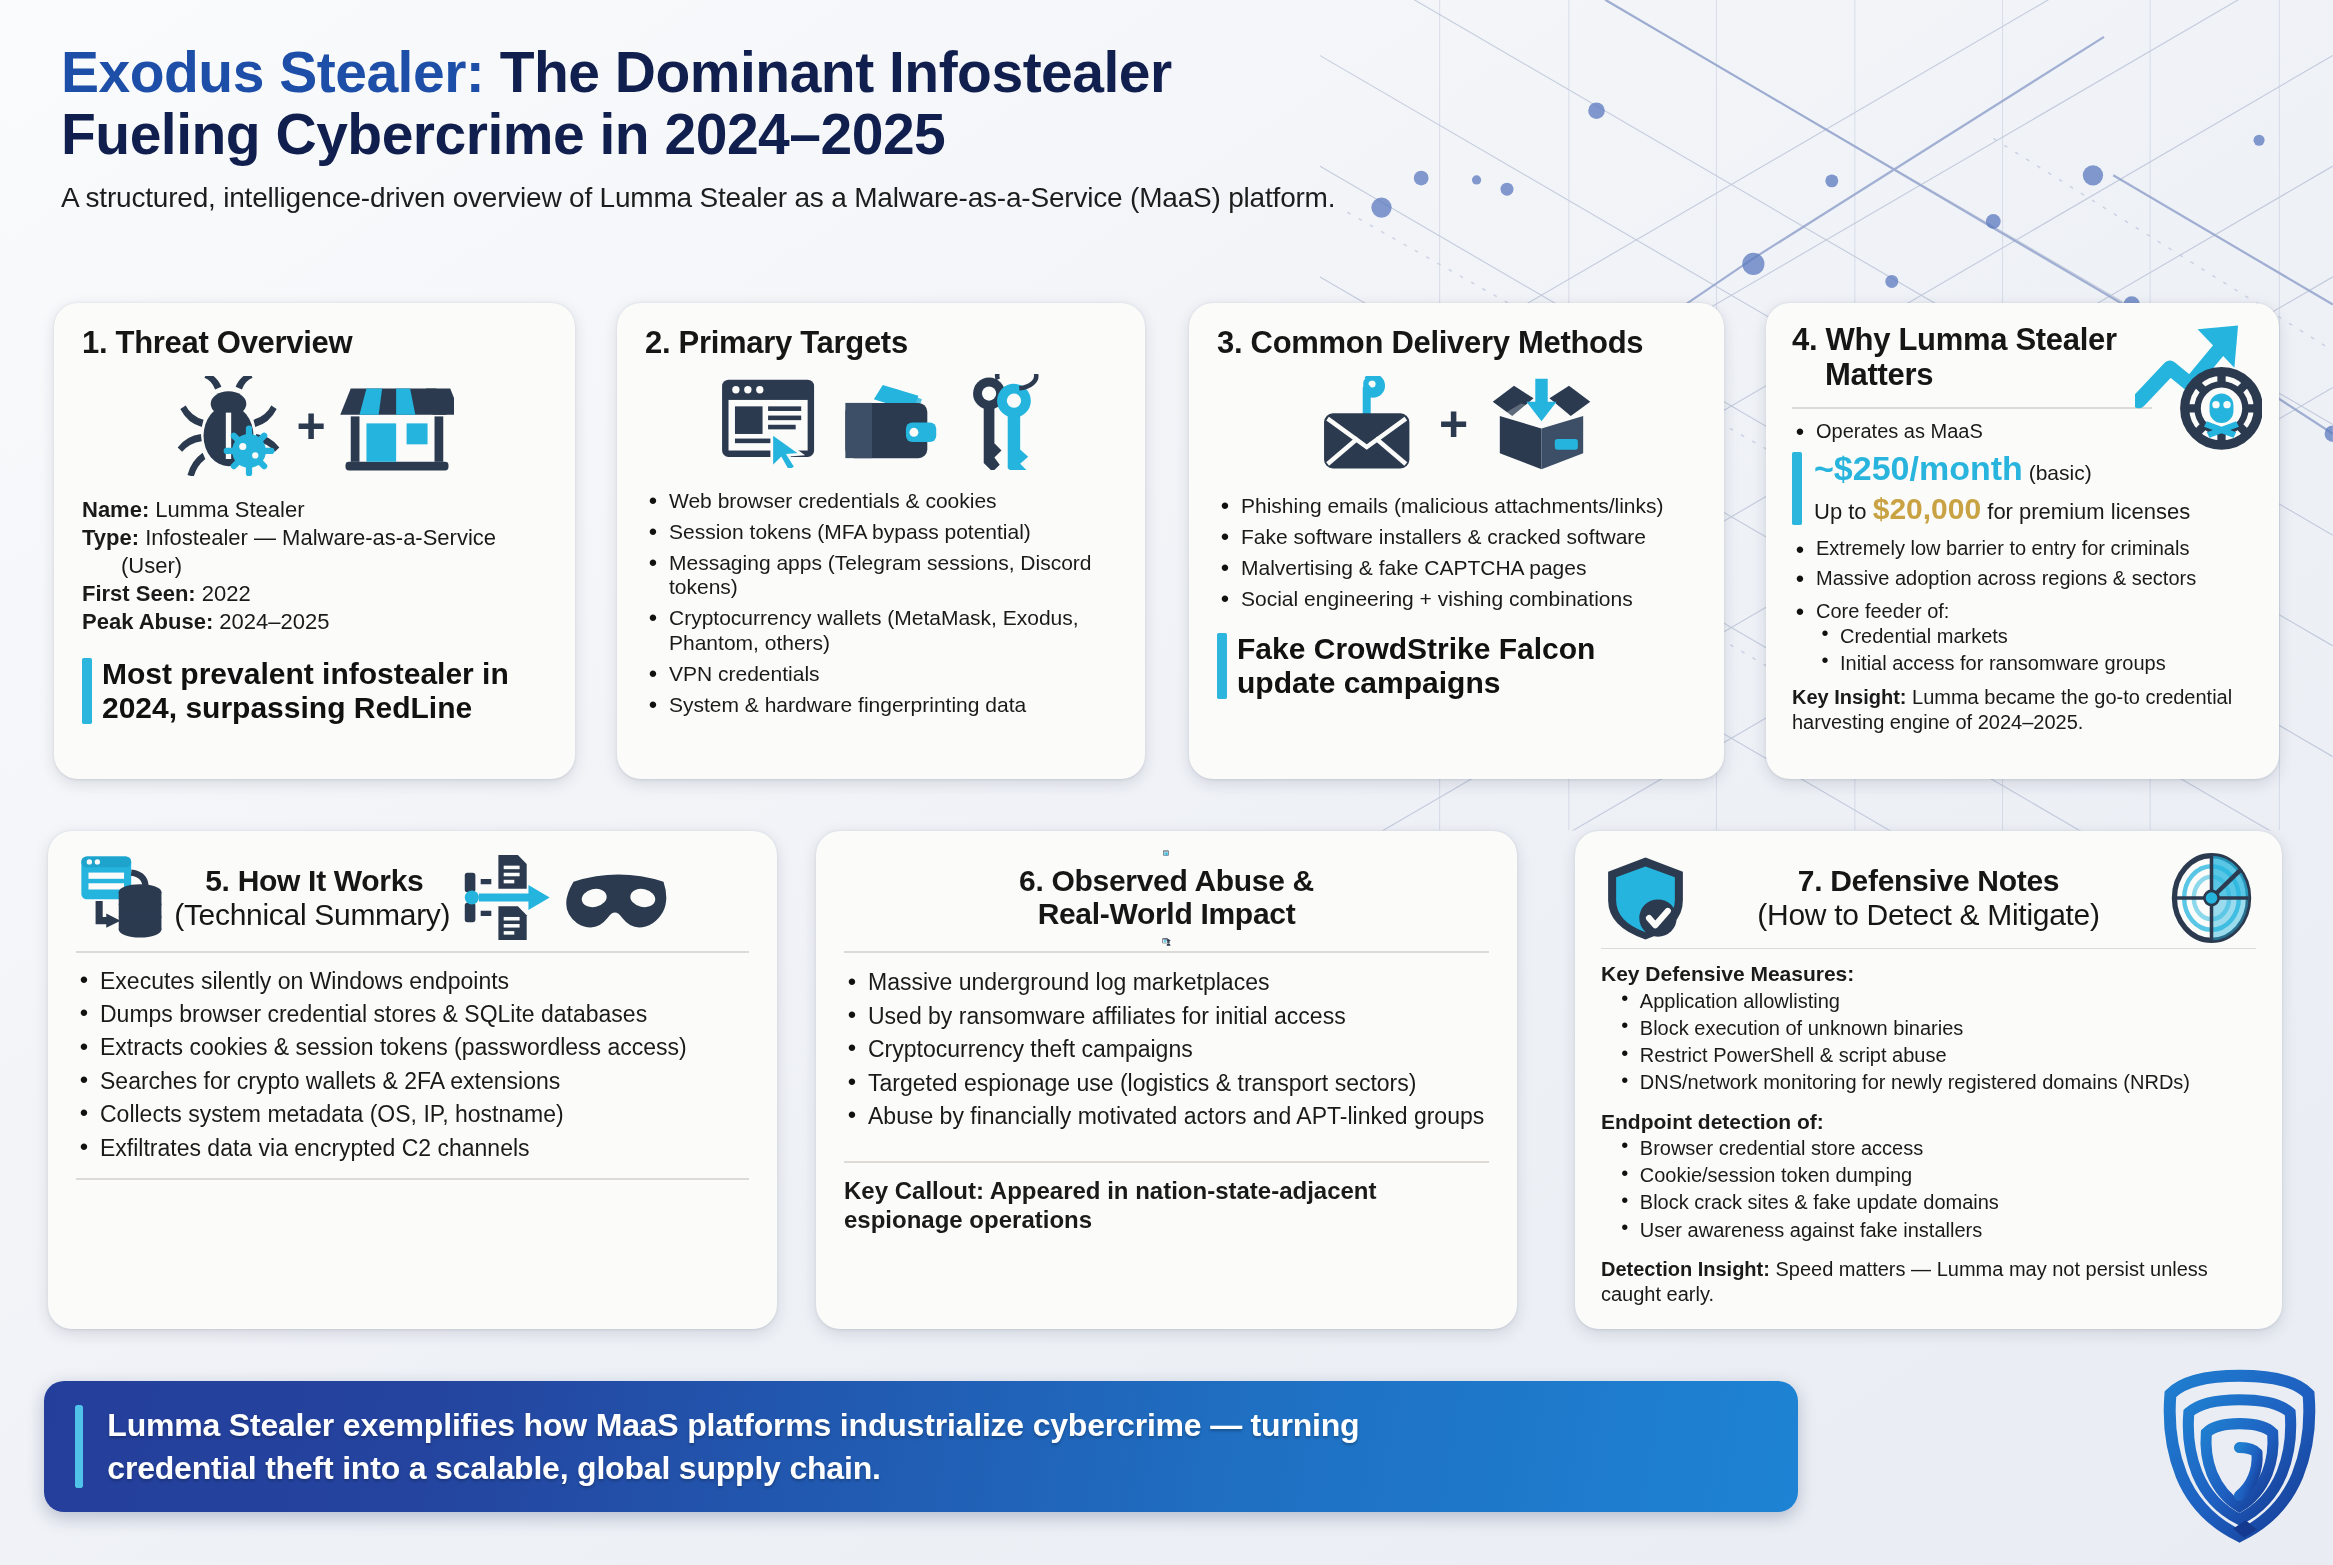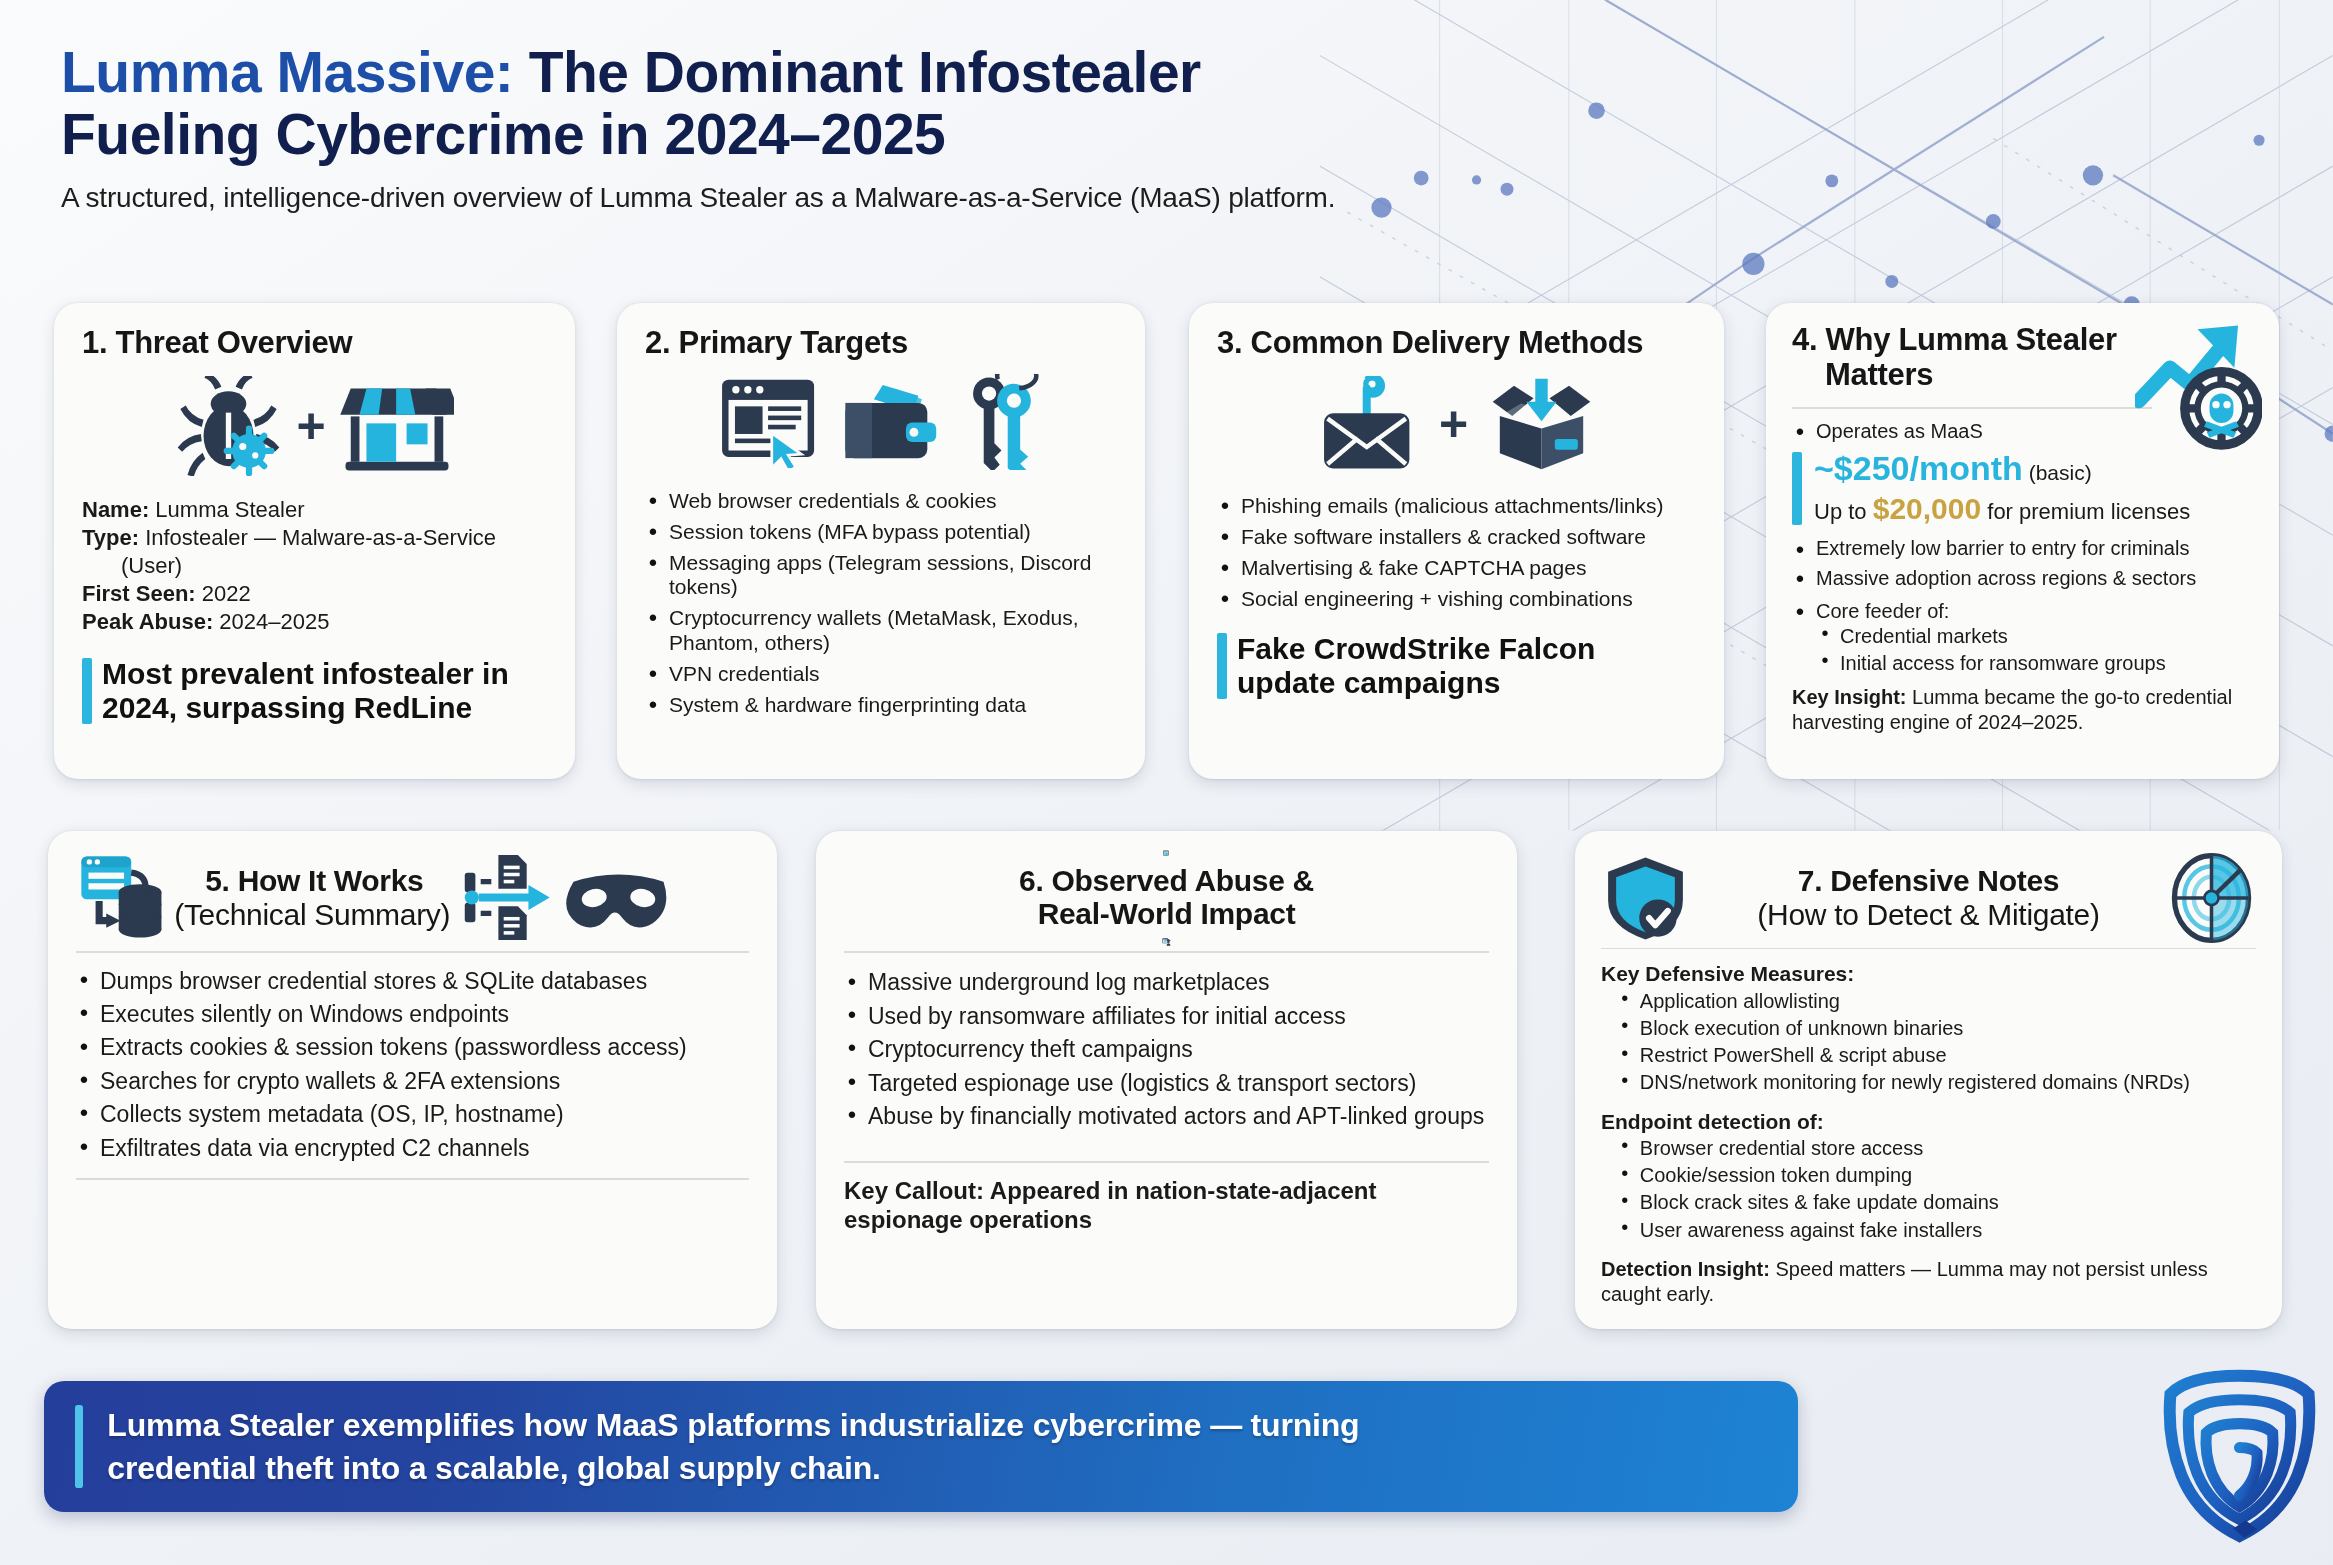--- a/index.html
+++ b/index.html
@@ -131,21 +131,21 @@
       <circle cx="1540" cy="193" r="8"></circle>
         <circle cx="1497" cy="225" r="11"></circle>
         <circle cx="1633" cy="205" r="7"></circle>
       <circle cx="1600" cy="195" r="5"></circle>
         <circle cx="2528" cy="470" r="9"></circle>
     </g>
   </svg>
 
   <div class="header">
     <div class="h1">
-      <span class="brand">Lumma Massive:</span><span> The Dominant Infostealer</span><br>
+      <span class="brand">Exodus Stealer:</span><span> The Dominant Infostealer</span><br>
       <span>Fueling Cybercrime in 2024–2025</span>
     </div>
     <div class="sub">A structured, intelligence-driven overview of Lumma Stealer as a Malware-as-a-Service (MaaS) platform.</div>
   </div>
 
   <div class="card" style="left:54px;top:303px;width:521px;height:476px;padding:22px 28px;">
     <div class="ctitle">1. Threat Overview</div>
     <div class="icrow" style="margin:14.8px 0 20px 0;height:100px;">
       <svg width="107" height="100" viewBox="0 0 120 110">
         <g fill="#2b3a4f">
@@ -401,22 +401,22 @@
           </g>
       </svg>
       <svg width="109" height="72" viewBox="0 0 120 80">
         <path d="M10 22 q50 -16 100 0 q10 30 -12 46 q-20 12 -34 -6 q-4 -6 -8 -6 q-4 0 -8 6 q-14 18 -34 6 q-22 -16 -4 -46z" fill="#2b3a4f"></path>
         <ellipse cx="33" cy="40" rx="14" ry="10" fill="#fbfbfa" transform="rotate(-12 33 40)"></ellipse>
         <ellipse cx="87" cy="40" rx="14" ry="10" fill="#fbfbfa" transform="rotate(12 87 40)"></ellipse>
       </svg>
     </div>
     <div class="divider" style="margin:5.5px 0 14.8px 0;"></div>
     <ul class="bul" style="font-size:23px;">
+      <li>Executes silently on Windows endpoints</li>
       <li>Dumps browser credential stores &amp; SQLite databases</li>
-      <li>Executes silently on Windows endpoints</li>
       <li>Extracts cookies &amp; session tokens (passwordless access)</li>
       <li>Searches for crypto wallets &amp; 2FA extensions</li>
       <li>Collects system metadata (OS, IP, hostname)</li>
       <li>Exfiltrates data via encrypted C2 channels</li>
     </ul>
     <div class="divider" style="margin:16.6px 0 13px 0;"></div>
   </div>
 
   <div class="card" style="left:816px;top:831px;width:701px;height:498px;padding:18.5px 28px;">
     <div class="hdricons" style="gap:7.4px;height:96px;justify-content:space-between;flex-direction:column;">

